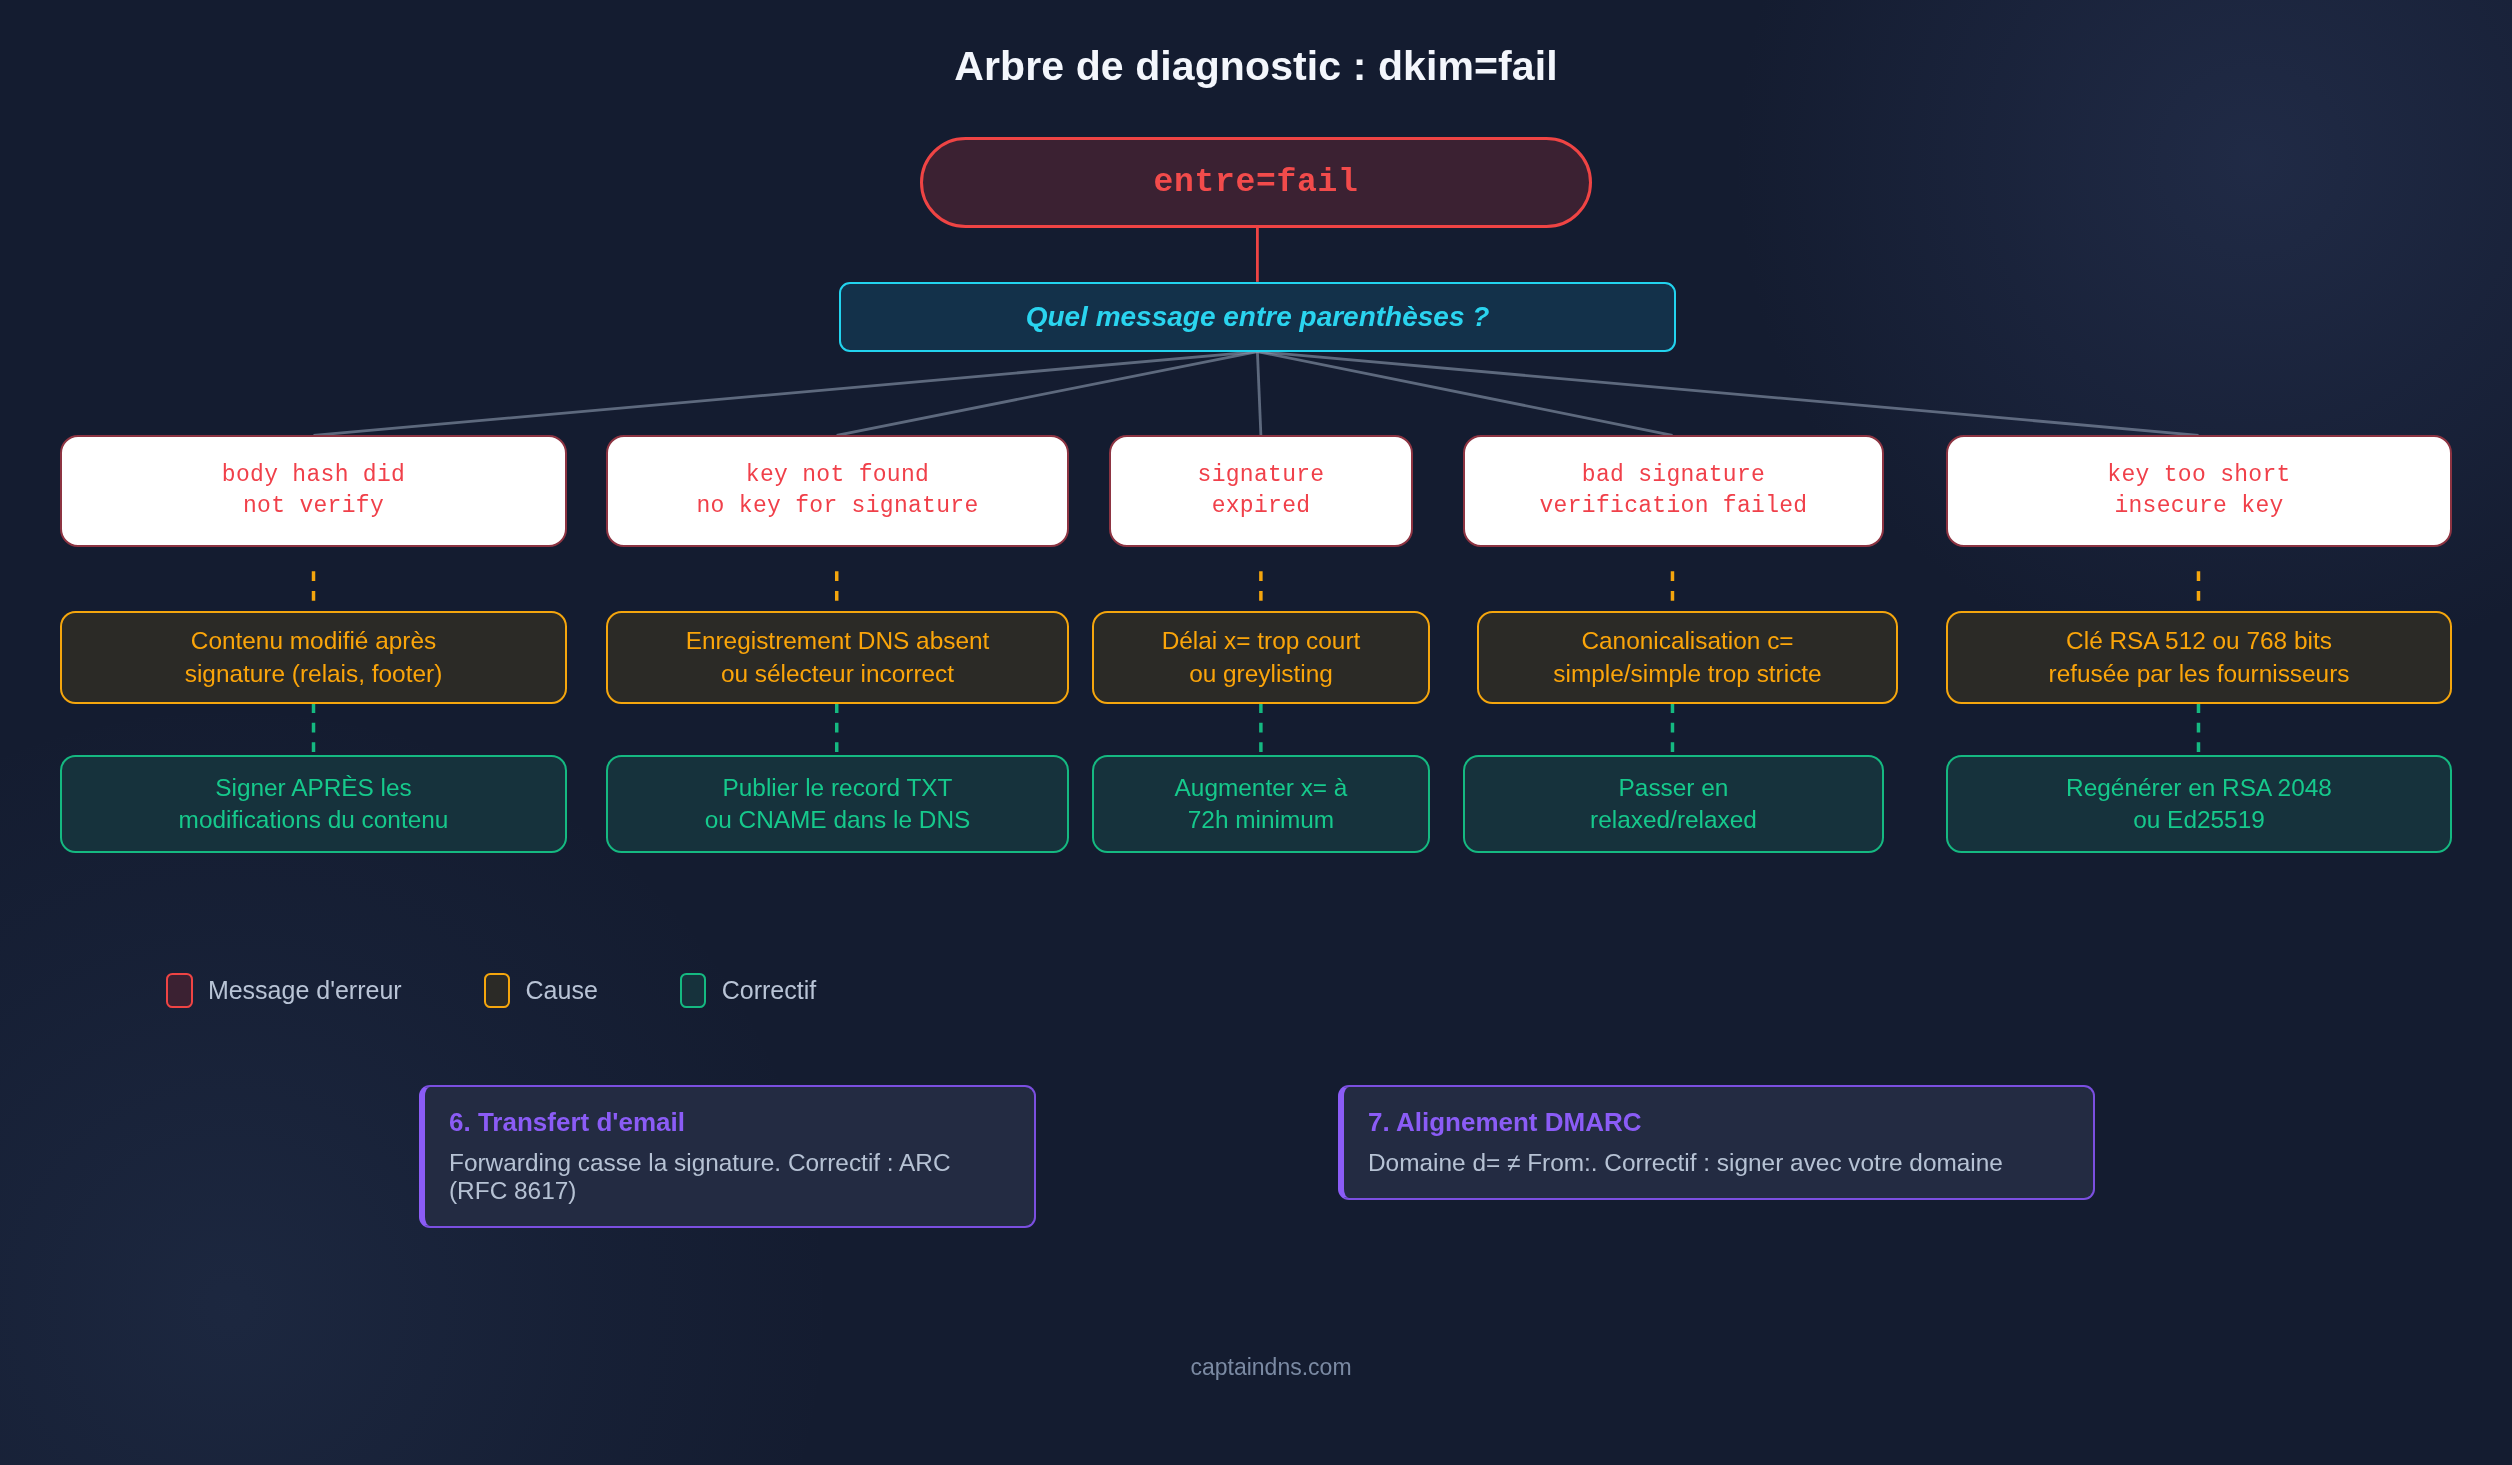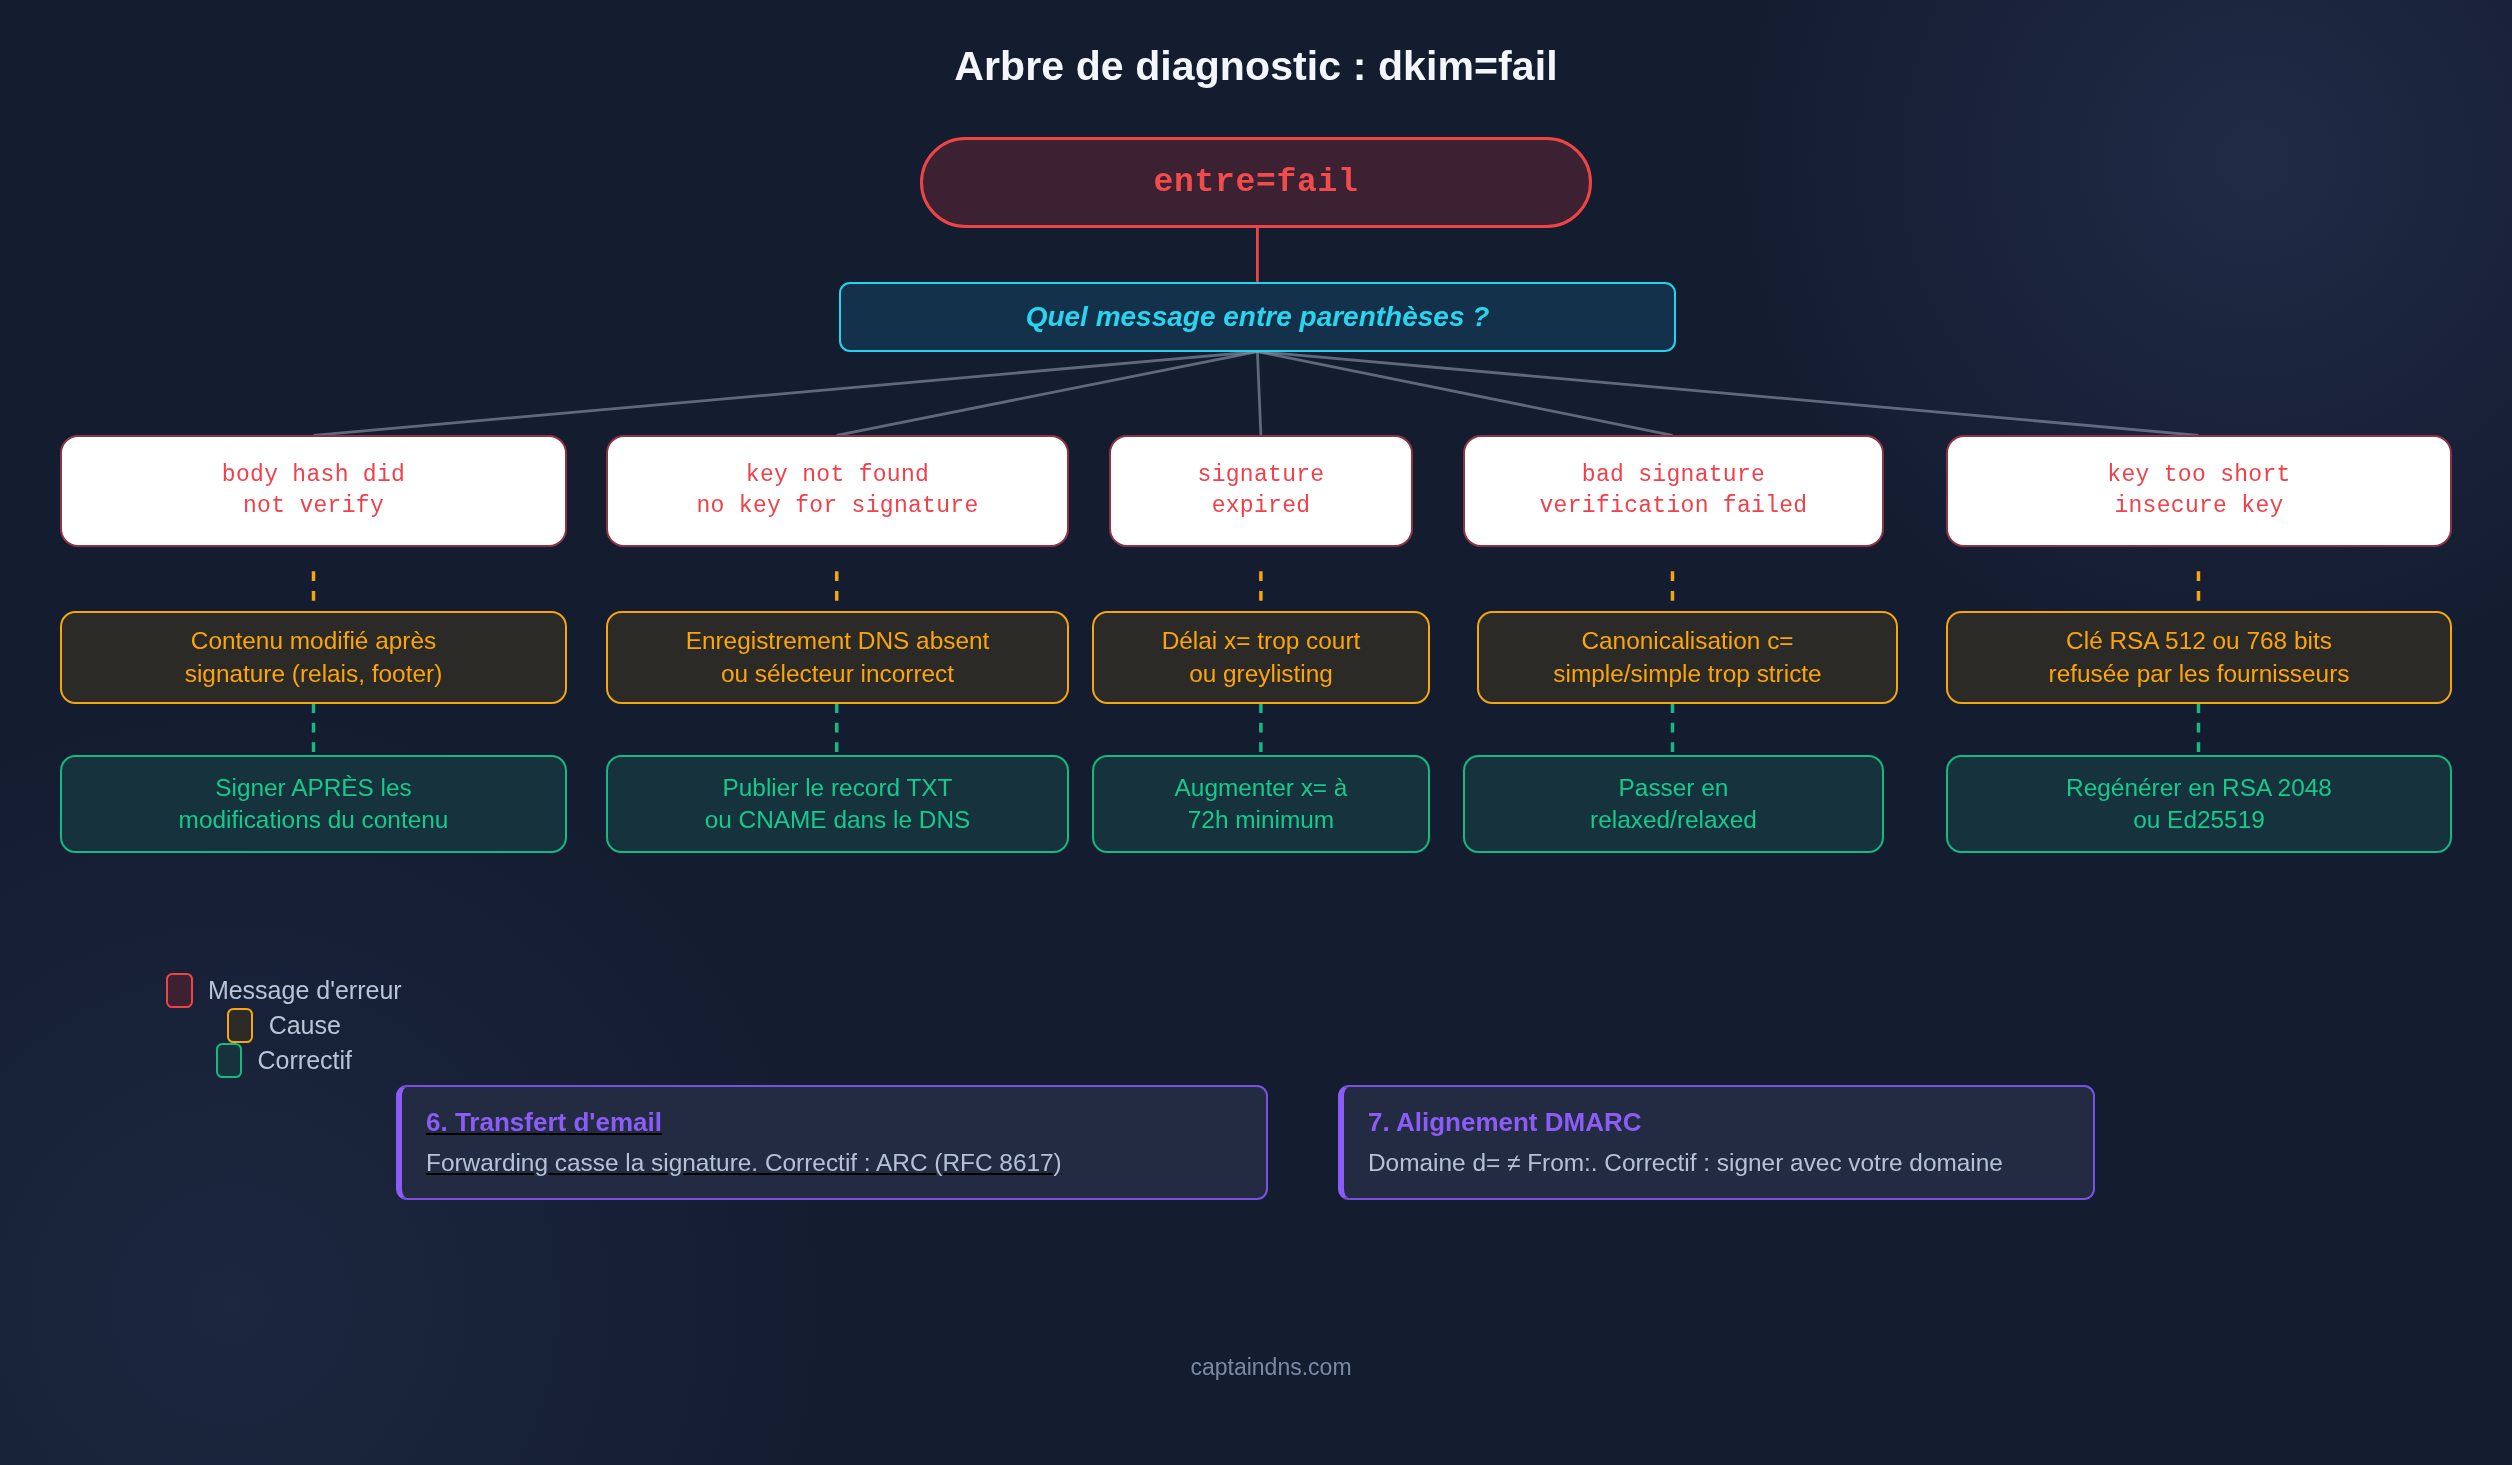--- a/index.html
+++ b/index.html
@@ -88,38 +88,38 @@
   .cause-node.col4 { left:1463px;width:421px;margin-left:14px; }
   .cause-node.col5 { left:1946px;width:506px; }
 
   .fix-node.col1 { left:60px;  width:507px; }
   .fix-node.col2 { left:606px; width:463px; }
   .fix-node.col3 { left:1092px;width:338px; }
   .fix-node.col4 { left:1463px;width:421px; }
   .fix-node.col5 { left:1946px;width:506px; }
 
   
-  #legend { position:absolute; left:166px; top:973px; display:flex; align-items:center;flex-direction:column; }
+  #legend { position:absolute; left:166px; top:973px; display:flex; align-items:center; }
   .legend-item { display:flex; align-items:center; margin-right:82px; }
   .legend-swatch {
     width:26.5px; height:35px; border-radius:6.3px; margin-right:15.4px; flex:0 0 auto;
   }
   .sw-error { border:2.8px solid #ef4444; background:#3b2132; }
   .sw-cause { border:2.8px solid #f5a60d; background:#2b2a26; }
   .sw-fix   { border:2.8px solid #15b981; background:#16323c; }
   .legend-label { color:#b9c4d6; font-size:25px; }
 
   
   .note-card {
     position:absolute; top:1085px;
     border:2.1px solid #7b4fe0; border-left:6.3px solid #8b5cf6;
     border-radius:11px; background:#232b42;
     padding:19.5px 24px 21px 24px;
   }
-  #note-card-6 { left:396px; width:872px;text-decoration:underline; }
+  #note-card-6 { left:419px; width:617px; }
   #note-card-7 { left:1338px; width:757px; }
   .note-title { color:#8b5cf6; font-size:26px; font-weight:bold; margin-bottom:11px; }
   .note-body  { color:#b6c2d4; font-size:24.4px; }
 
   
   #footer {
     position:absolute; top:1354px; left:0; width:100%;
     text-align:center; color:#7b8aa3; font-size:23px;margin-left:15px;
   }
 </style>

